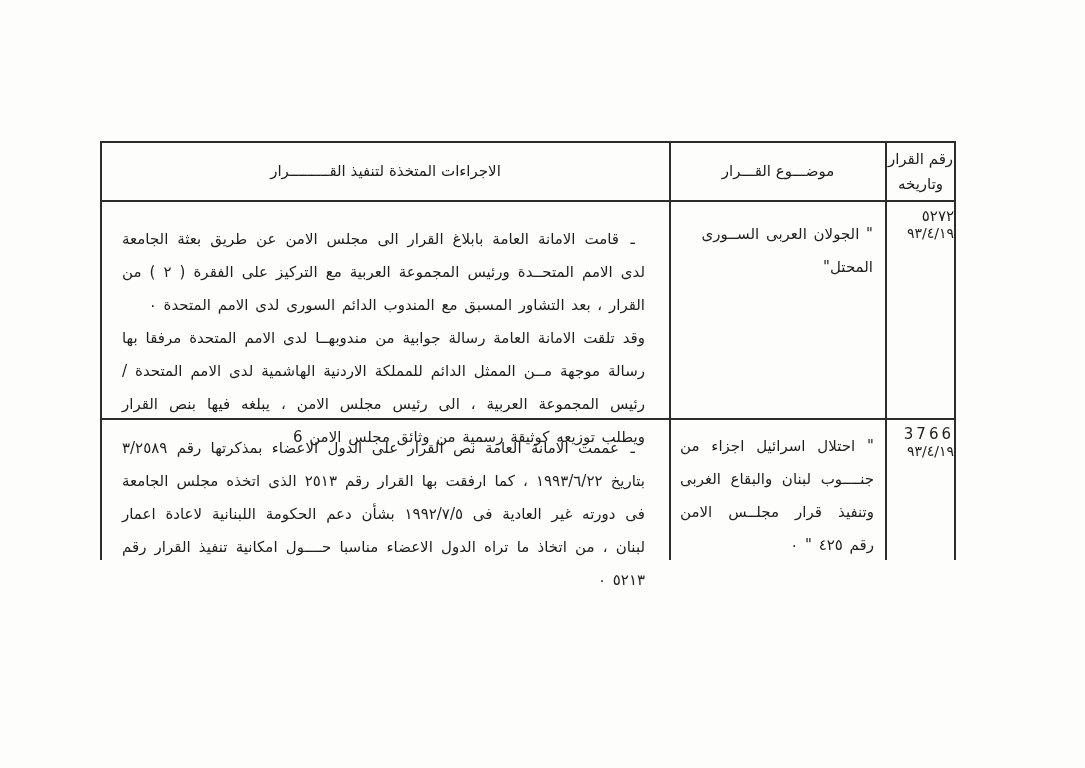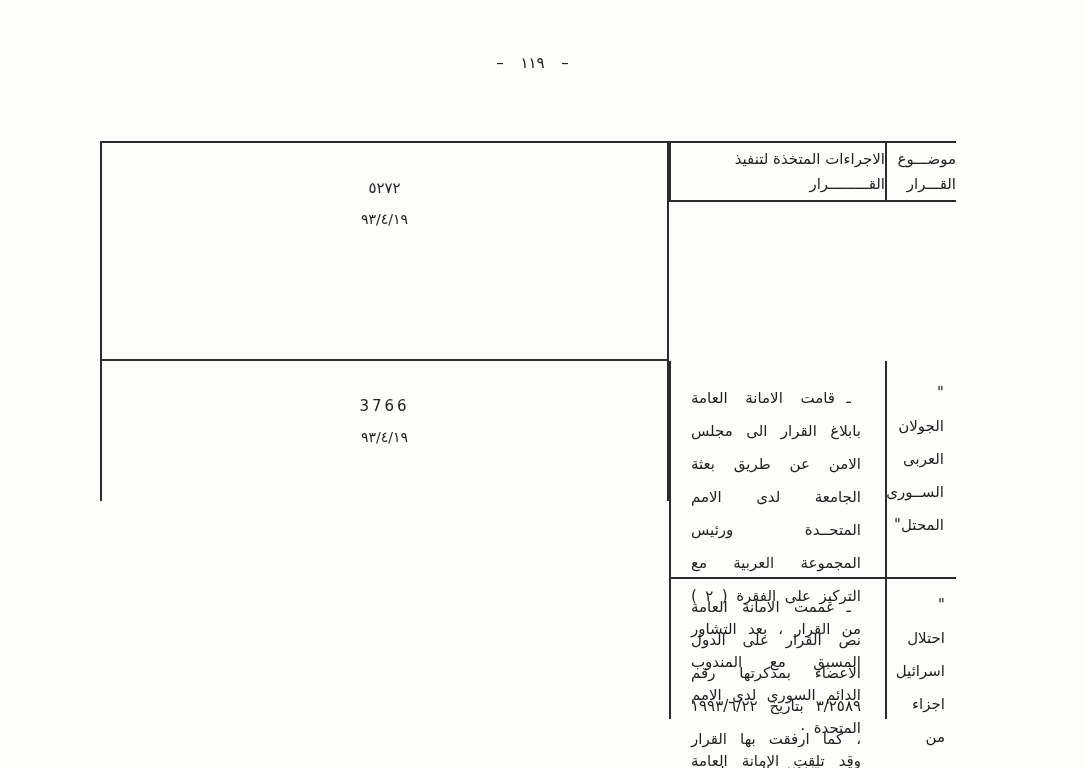--- a/index.html
+++ b/index.html
@@ -34,23 +34,23 @@
     direction: rtl;
     border-top: 2px solid #2c2c2c;
   }
   .cell { border-left: 2px solid #2c2c2c; }
   .col-num { border-right: 2px solid #2c2c2c; }
   .head { height: 59px; border-bottom: 2px solid #2c2c2c;
           display: flex; flex-direction: column; justify-content: center; align-items: center;
           font-size: 15px; line-height: 25px; }
   .r1 { height: 218px; border-bottom: 2px solid #2c2c2c; }
   .r2 { height: 140px; }
-  .body.col-num { text-align: center; font-size: 15px; padding-top: 36px; }
+  .body.col-num { text-align: right; font-size: 15px; padding-top: 5px; }
   .body.col-num .num { letter-spacing: 3px; }
-  .body.col-num .date { margin-top: 14px; font-size: 14px; letter-spacing: 1px; }
+  .body.col-num .date { font-size: 14px; letter-spacing: 1px; }
   .subject {
     font-size: 15px;
     line-height: 33px;
     word-spacing: 2px;
   }
   .subject.one-line { padding: 16px 12px 0 6px; text-align: right; }
   .subject.multi   { padding: 10px 11px 0 9px; text-align: justify; }
   .body.col-proc { font-size: 15px; line-height: 33px; word-spacing: 2px; }
   .r1.col-proc { padding: 21px 24px 0 20px; }
   .r2.col-proc { padding: 12px 24px 0 20px; }
@@ -61,24 +61,27 @@
     right: -16px; top: 0;
     font-size: 15px;
     color: #222;
   }
 </style>
 </head>
 <body>
 
 <div class="page">
 
-  <div class="page-number">– ١١٩ –</div>
 
   <div class="doc-table">
 
+    <div class="cell head col-num">
+      <span>رقم القرار</span>
+      <span>وتاريخه</span>
+    </div>
     <div class="cell head col-subj">
       <span>موضـــوع القـــرار</span>
     </div>
     <div class="cell head col-proc">
       <span>الاجراءات المتخذة لتنفيذ القـــــــــرار</span>
     </div>
 
     <div class="cell body col-num r1">
       <div class="num">٥٢٧٢</div>
       <div class="date">٩٣/٤/١٩</div>

